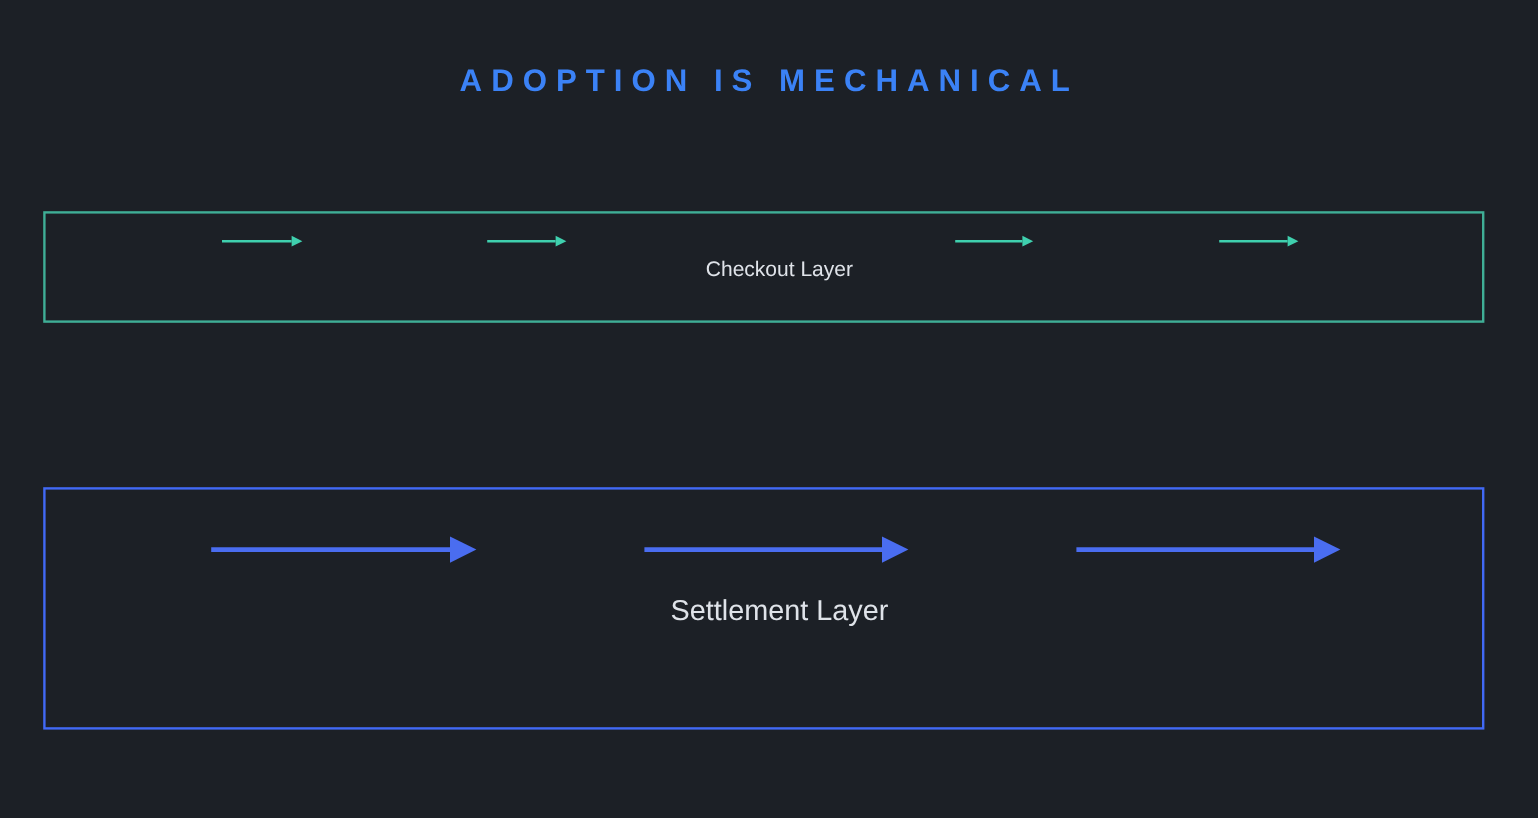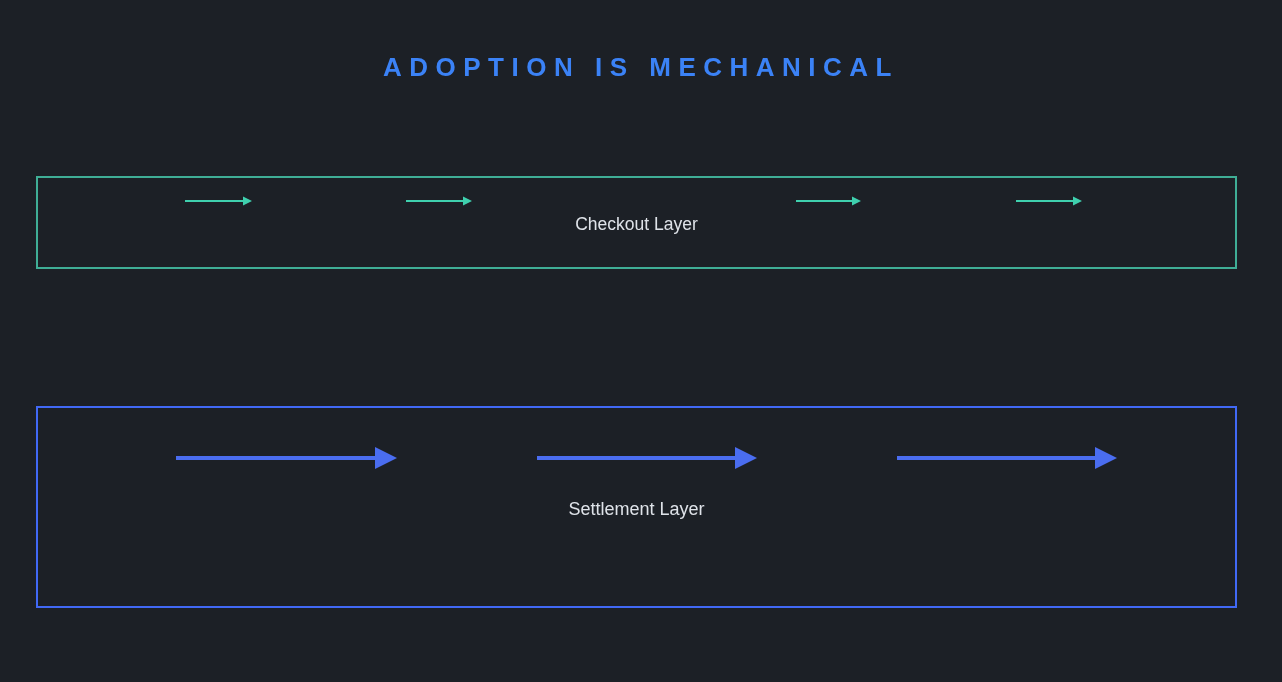--- a/index.html
+++ b/index.html
@@ -62,31 +62,32 @@
     border: 2px solid #4169f5;
   }
 
   .layer-label {
     position: absolute;
     left: 0;
     width: 100%;
     text-align: center;
     color: #dfe3e9;
     white-space: pre;
+    padding-left: 13px;
   }
 
   .layer-box.checkout .layer-label {
     top: 35px;
     font-size: 17.5px;
     line-height: 22px;
   }
 
   .layer-box.settlement .layer-label {
     top: 90px;
-    font-size: 18px;
+    font-size: 24px;
     line-height: 23px;
   }
 
   
   .arrow-layer {
     position: absolute;
     left: 0;
     top: 0;
     width: 1282px;
     height: 682px;

